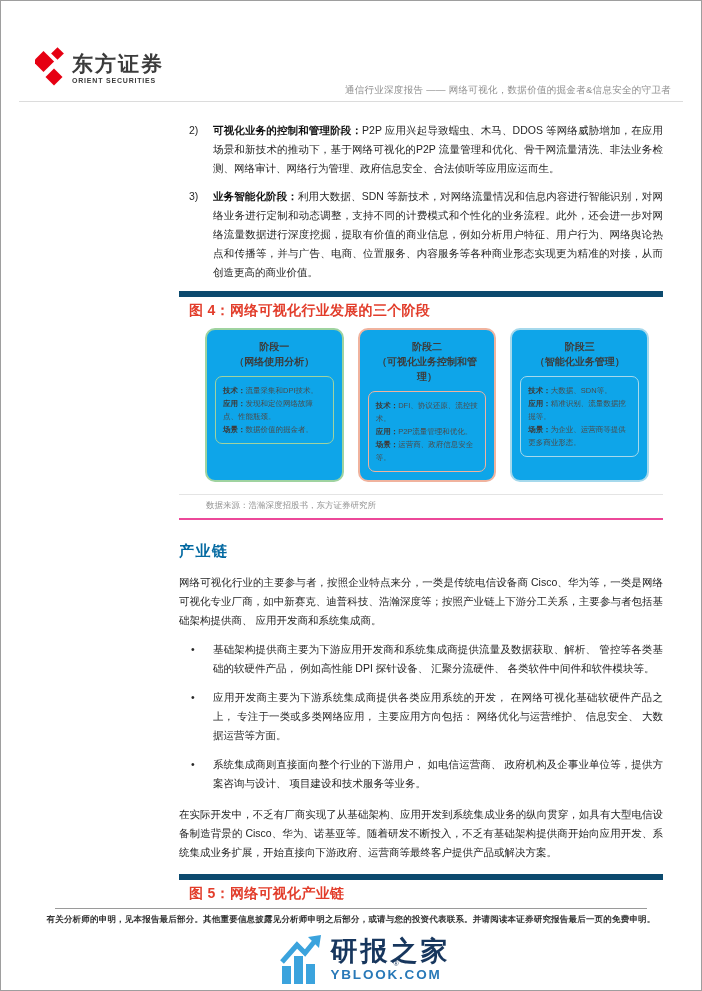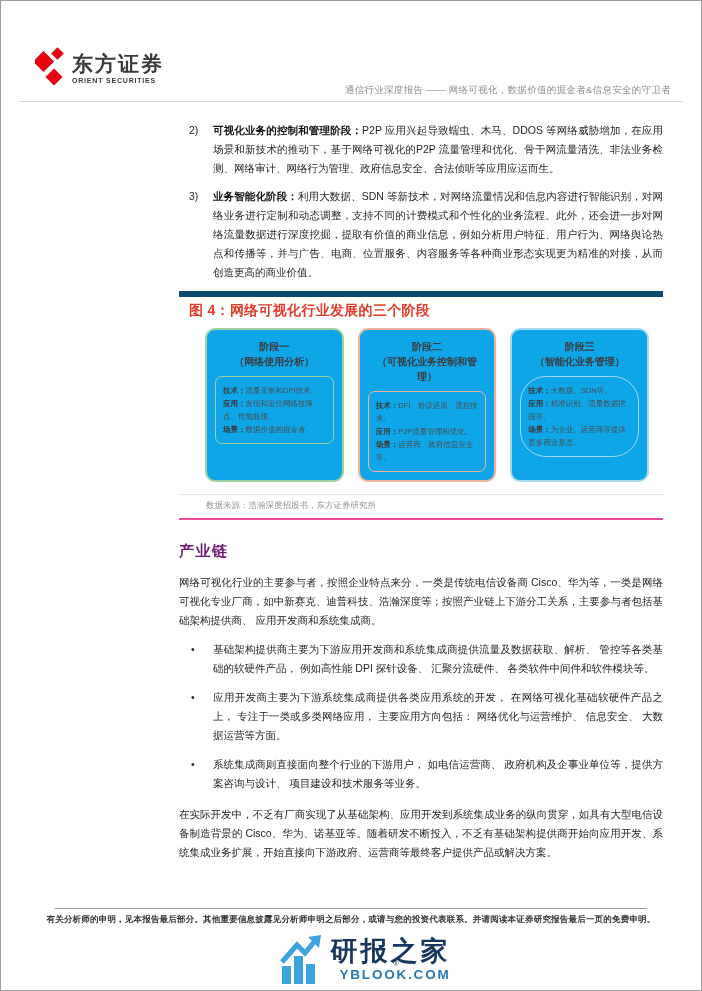--- a/index.html
+++ b/index.html
@@ -26,38 +26,38 @@
   .fig-cap{border-top:6px solid #0c4a6e;padding:5px 0 6px 10px;color:#e23d2b;font-weight:700;font-size:14px;letter-spacing:0.3px;}
   .stages{display:flex;gap:14px;padding:2px 14px 12px 26px;}
   .stage{flex:1;border:2px solid;border-radius:10px;padding:9px 8px 8px;background:#0ea5e9;box-sizing:border-box;}
   .sg1{border-color:#9fd3a0;}
   .sg2{border-color:#f0b39e;}
   .sg3{border-color:#a6d9ec;}
   .stage-t{text-align:center;font-weight:700;font-size:10px;line-height:15px;color:#3c3c3c;}
   .stage-inner{margin-top:7px;border:1.5px solid;border-radius:7px;padding:7px;font-size:7.5px;line-height:13px;color:#4b4b4b;}
   .sg1 .stage-inner{border-color:#9fd3a0;}
   .sg2 .stage-inner{border-color:#f0b39e;}
-  .sg3 .stage-inner{border-color:#a6d9ec;border-radius:26px;}
+  .sg3 .stage-inner{border-color:#a6d9ec;}
   .stage-inner b{color:#3c3c3c;}
   .fig-src{border-top:1px solid #e4e4e4;border-bottom:2px solid #ec4899;padding:5px 0 6px 27px;color:#939393;font-size:8.5px;}
   
-  .section-h{margin-top:22px;font-size:15px;font-weight:600;color:#701a75;letter-spacing:1.5px;}
+  .section-h{margin-top:22px;font-size:15px;font-weight:600;color:#0369a1;letter-spacing:1.5px;}
   .para{margin-top:12px;font-size:10.5px;line-height:19px;text-align:justify;}
   .bullet{display:flex;margin-top:10px;font-size:10.5px;line-height:19px;}
   .b-mark{flex:none;width:34px;padding-left:12px;box-sizing:border-box;}
   .b-txt{flex:1;text-align:justify;}
   .fig5{margin-top:12px;}
   
   .ft-rule{position:absolute;top:907px;left:54px;right:54px;height:1px;background:#9a9a9a;}
   .ft-text{position:absolute;top:913px;left:0;right:0;text-align:center;font-size:8.5px;font-weight:700;color:#333;letter-spacing:0.2px;}
   .wm{position:absolute;top:933px;left:0;right:0;display:flex;justify-content:center;align-items:center;gap:9px;margin-left:28px;}
   .wm-col{display:flex;flex-direction:column;line-height:1;position:relative;}
   .wm-cn{font-size:27px;font-weight:700;color:#17365d;letter-spacing:3px;}
   .wm-reg{position:absolute;top:22px;left:63px;font-size:7px;color:#17365d;}
-  .wm-url{font-size:13.5px;font-weight:700;color:#2979b8;letter-spacing:1.8px;margin-top:3px;text-align:right;}
+  .wm-url{font-size:13.5px;font-weight:700;color:#2979b8;letter-spacing:1.8px;margin-top:3px;}
 </style>
 </head>
 <body>
 
 <div class="page">
 
   <div class="hdr-logo">
     <svg width="30" height="42" viewBox="0 0 30 42">
       <rect x="1" y="7" width="15" height="15" transform="rotate(45 8.5 14.5)" fill="#e60012"></rect>
       <rect x="18" y="2" width="9" height="9" transform="rotate(45 22.5 6.5)" fill="#e60012"></rect>
@@ -133,20 +133,23 @@
       <div class="b-mark">•</div>
       <div class="b-txt">应用开发商主要为下游系统集成商提供各类应用系统的开发， 在网络可视化基础软硬件产品之上， 专注于一类或多类网络应用， 主要应用方向包括： 网络优化与运营维护、 信息安全、 大数据运营等方面。</div>
     </div>
     <div class="bullet">
       <div class="b-mark">•</div>
       <div class="b-txt">系统集成商则直接面向整个行业的下游用户， 如电信运营商、 政府机构及企事业单位等，提供方案咨询与设计、 项目建设和技术服务等业务。</div>
     </div>
 
     <div class="para">在实际开发中，不乏有厂商实现了从基础架构、应用开发到系统集成业务的纵向贯穿，如具有大型电信设备制造背景的 Cisco、华为、诺基亚等。随着研发不断投入，不乏有基础架构提供商开始向应用开发、系统集成业务扩展，开始直接向下游政府、运营商等最终客户提供产品或解决方案。</div>
 
+    <div class="fig fig5">
+      <div class="fig-cap">图 5：网络可视化产业链</div>
+    </div>
 
   </div>
 
   <div class="ft-rule"></div>
   <div class="ft-text">有关分析师的申明，见本报告最后部分。其他重要信息披露见分析师申明之后部分，或请与您的投资代表联系。并请阅读本证券研究报告最后一页的免费申明。</div>
 
   <div class="wm">
     <svg width="42" height="52" viewBox="0 0 42 52">
       <rect x="2" y="32" width="9" height="18" fill="#3ba3dd"></rect>
       <rect x="14" y="22" width="9" height="28" fill="#3ba3dd"></rect>

